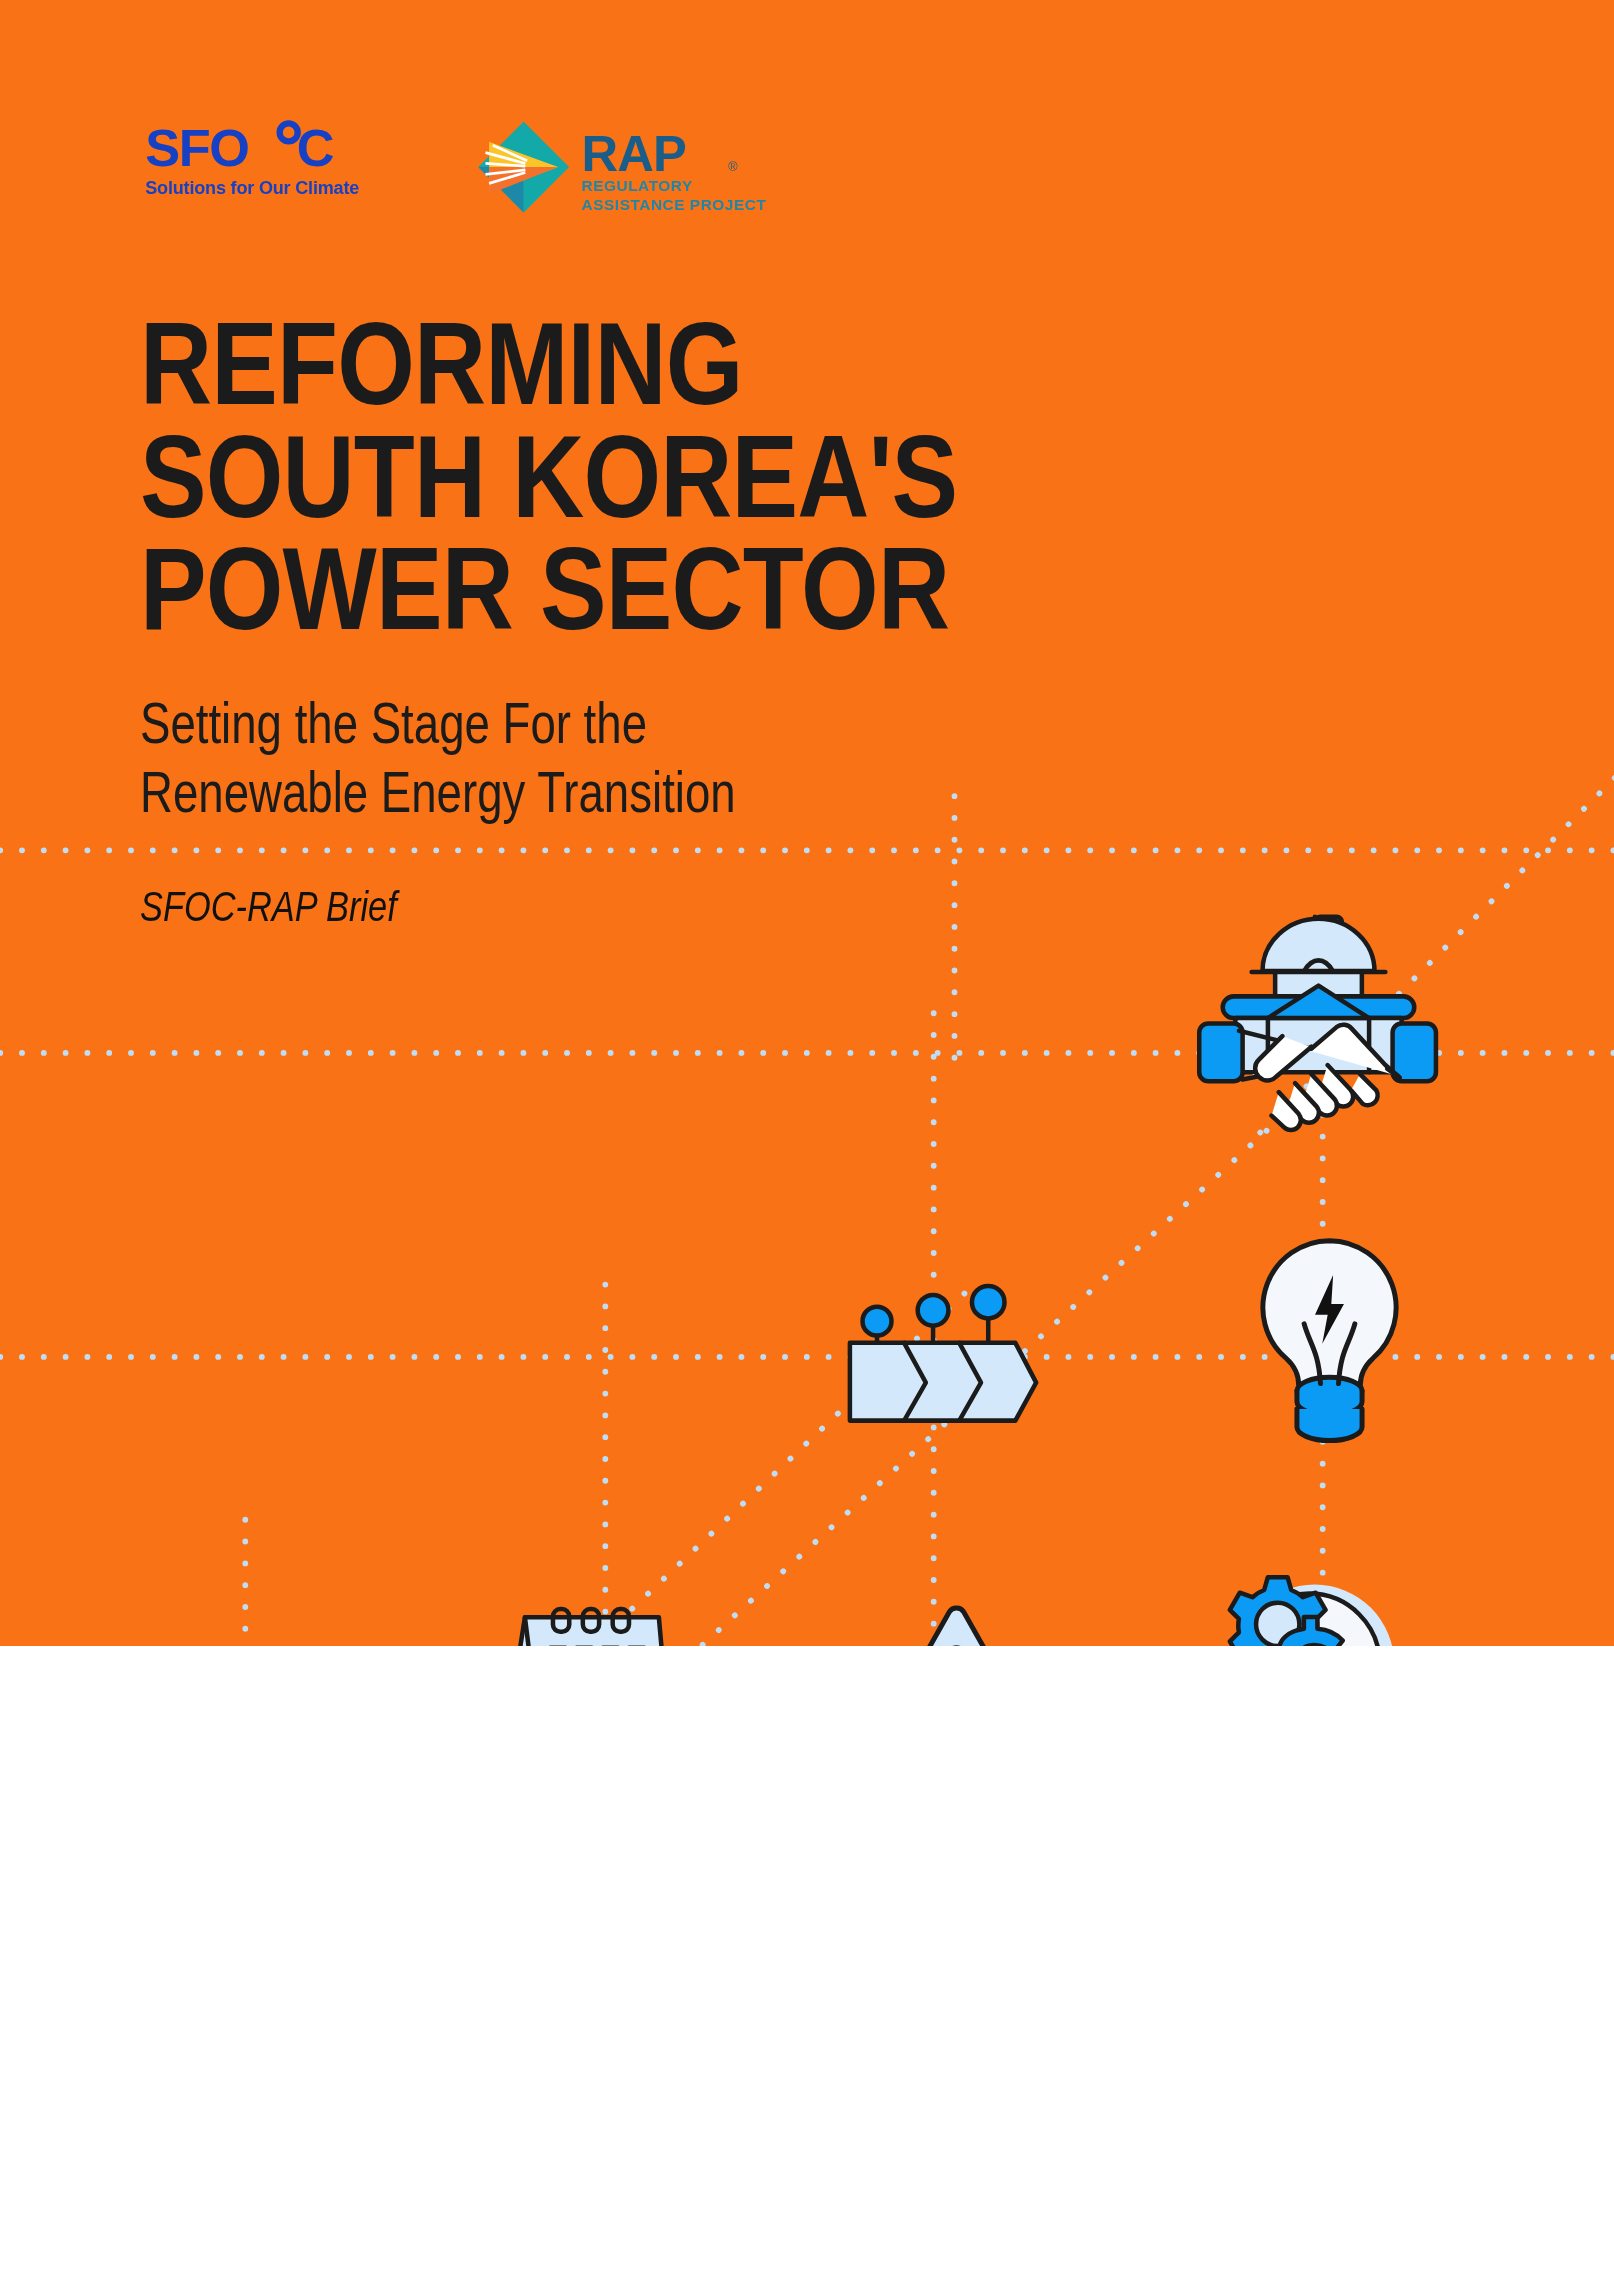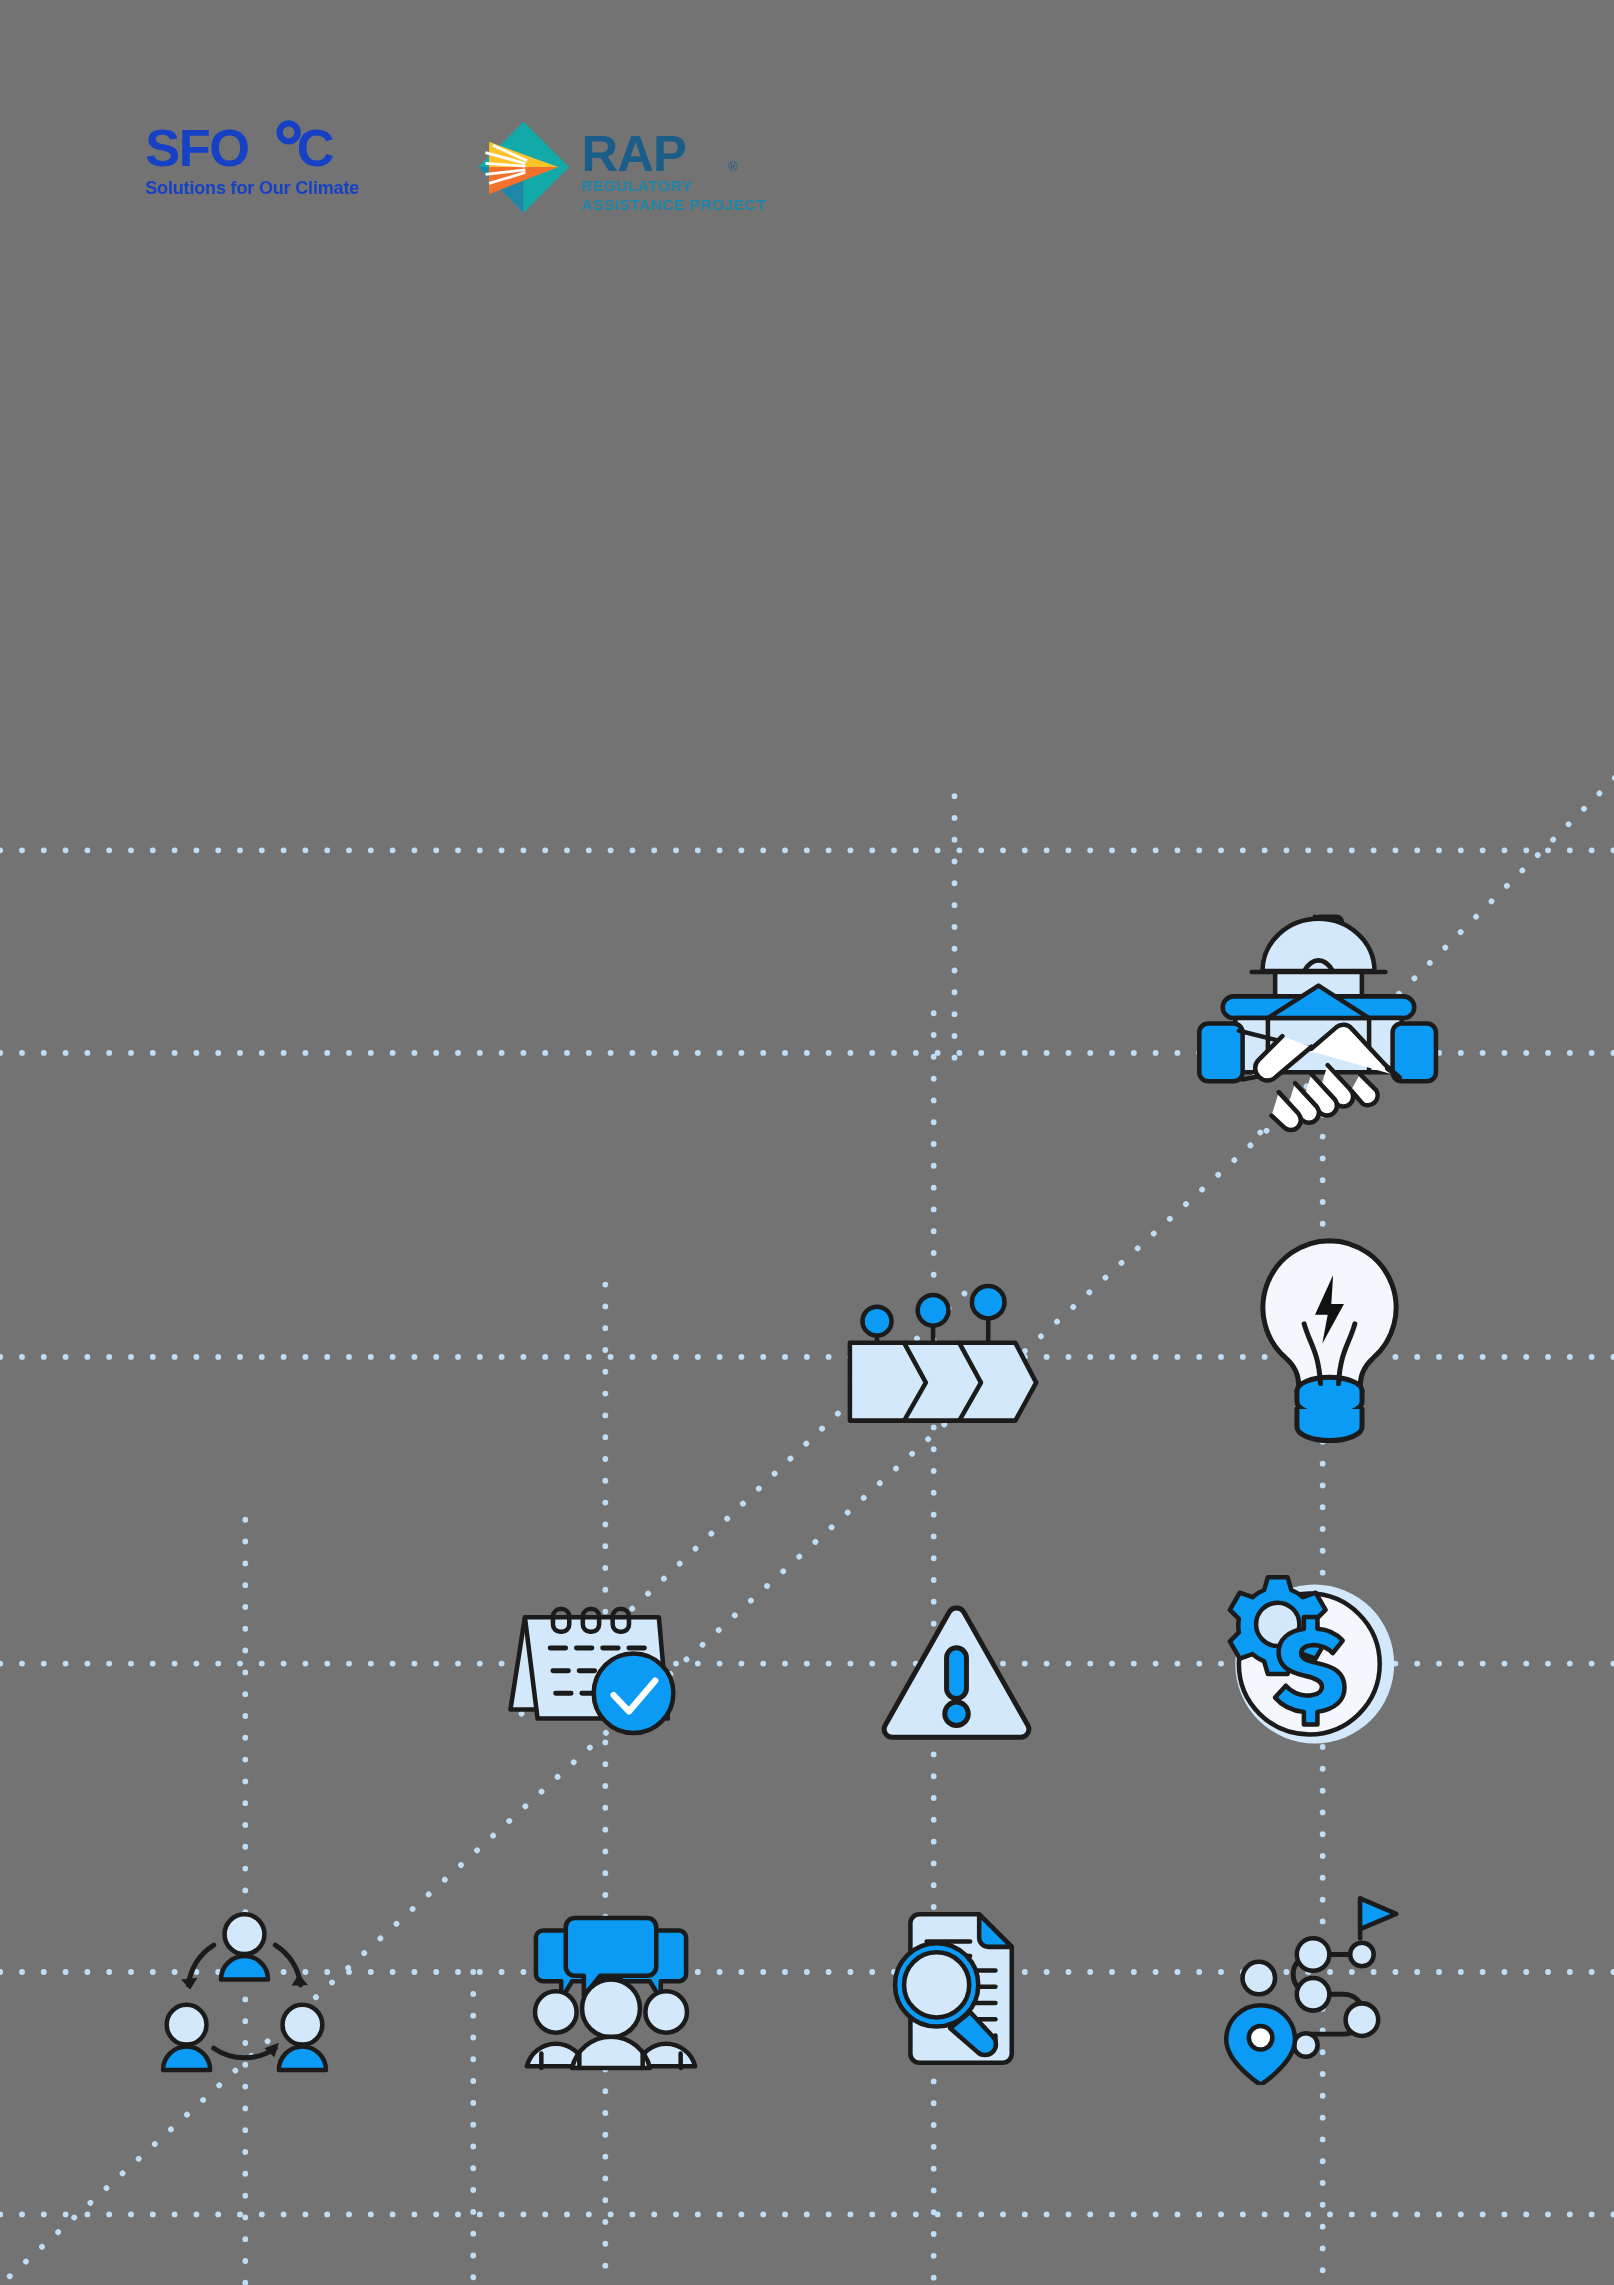--- a/index.html
+++ b/index.html
@@ -6,22 +6,22 @@
     margin: 0;
     padding: 0;
     background: #ffffff;
   }
   body {
     font-family: "Liberation Sans", sans-serif;
   }
   .page {
     position: relative;
     width: 1615px;
-    height: 2285px;
-    background: #737373;
+    height: 1646px;
+    background: #f97316;
     overflow: hidden;
   }
 
   
   .bg-layer {
     position: absolute;
     inset: 0;
     z-index: 0;
     pointer-events: none;
   }
@@ -173,20 +173,34 @@
           </g>
         </g>
         <text x="122" y="58" font-family="Liberation Sans, sans-serif" font-size="56" font-weight="700" fill="#1a5d89" letter-spacing="-1">RAP</text>
         <text x="284" y="58" font-family="Liberation Sans, sans-serif" font-size="14" fill="#1a5d89">®</text>
         <text x="122" y="80" font-family="Liberation Sans, sans-serif" font-size="17" font-weight="700" fill="#1f86a8" letter-spacing="0.6">REGULATORY</text>
         <text x="122" y="101" font-family="Liberation Sans, sans-serif" font-size="17" font-weight="700" fill="#1f86a8" letter-spacing="0.6">ASSISTANCE PROJECT</text>
       </svg>
     </div>
   </div>
 
+  <div class="textblock">
+    <h1 class="main-title">
+      <span class="tline">REFORMING</span>
+      <span class="tline">SOUTH KOREA'S</span>
+      <span class="tline">POWER SECTOR</span>
+    </h1>
+
+    <h2 class="subtitle">
+      <span class="sline">Setting the Stage For the</span>
+      <span class="sline">Renewable Energy Transition</span>
+    </h2>
+
+    <div class="brief">SFOC-RAP Brief</div>
+  </div>
 
   <div class="icon ic-gov">
     <svg viewBox="0 0 280 290" width="253" height="262" xmlns="http://www.w3.org/2000/svg">
       <g stroke="#1b1b1b" stroke-width="5" stroke-linejoin="round" stroke-linecap="round" fill="none">
 
         <rect x="136" y="22" width="30" height="26" rx="6" fill="#0b9bf5"></rect>
         <line x1="136" y1="22" x2="136" y2="70"></line>
 
         <path d="M78 82 a62 58 0 0 1 124 0 Z" fill="#d3e9fb"></path>
         <path d="M124 82 a26 56 0 0 1 32 0" fill="none"></path>

